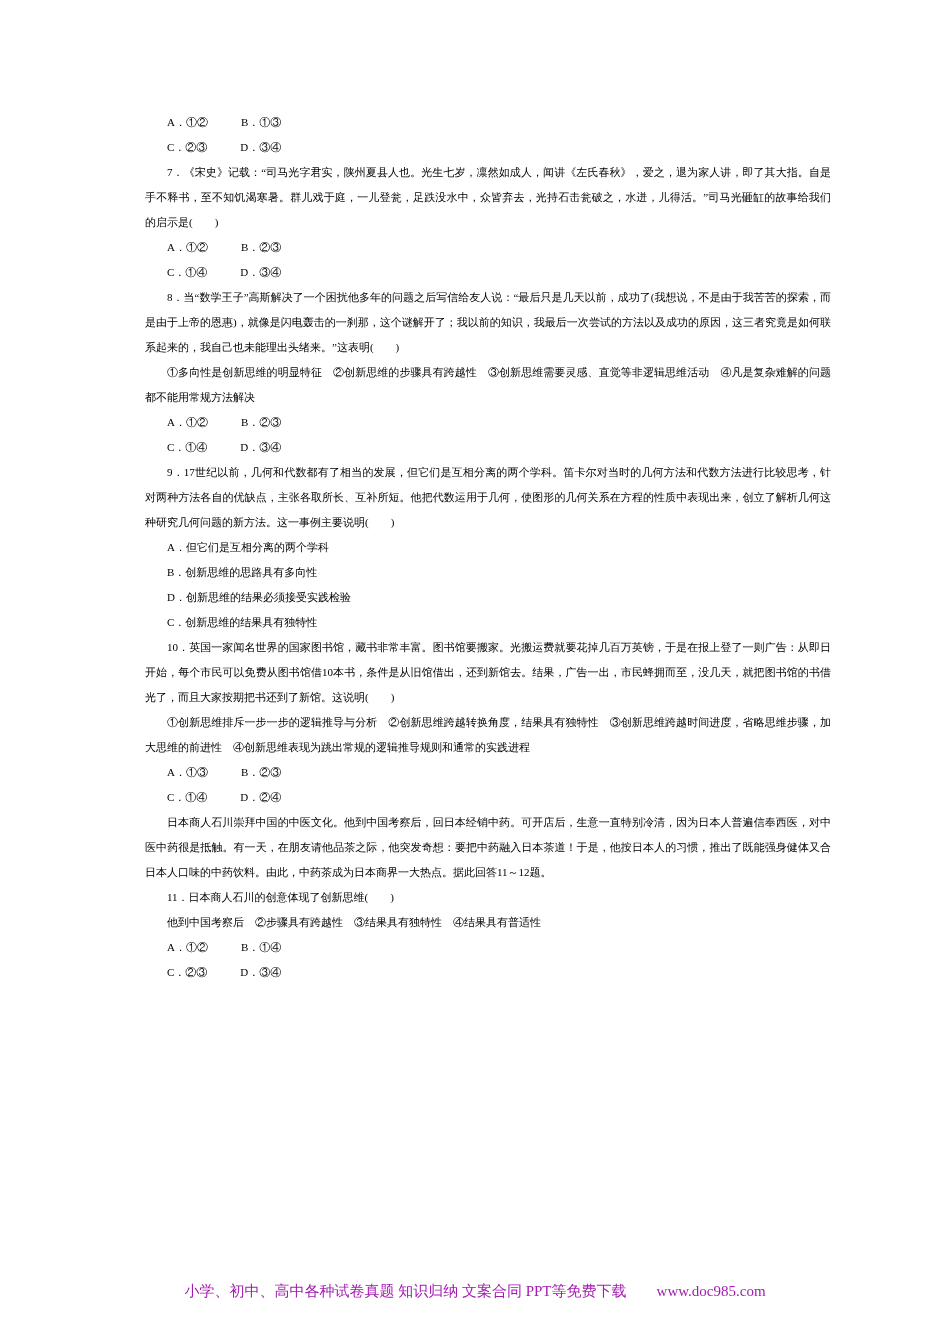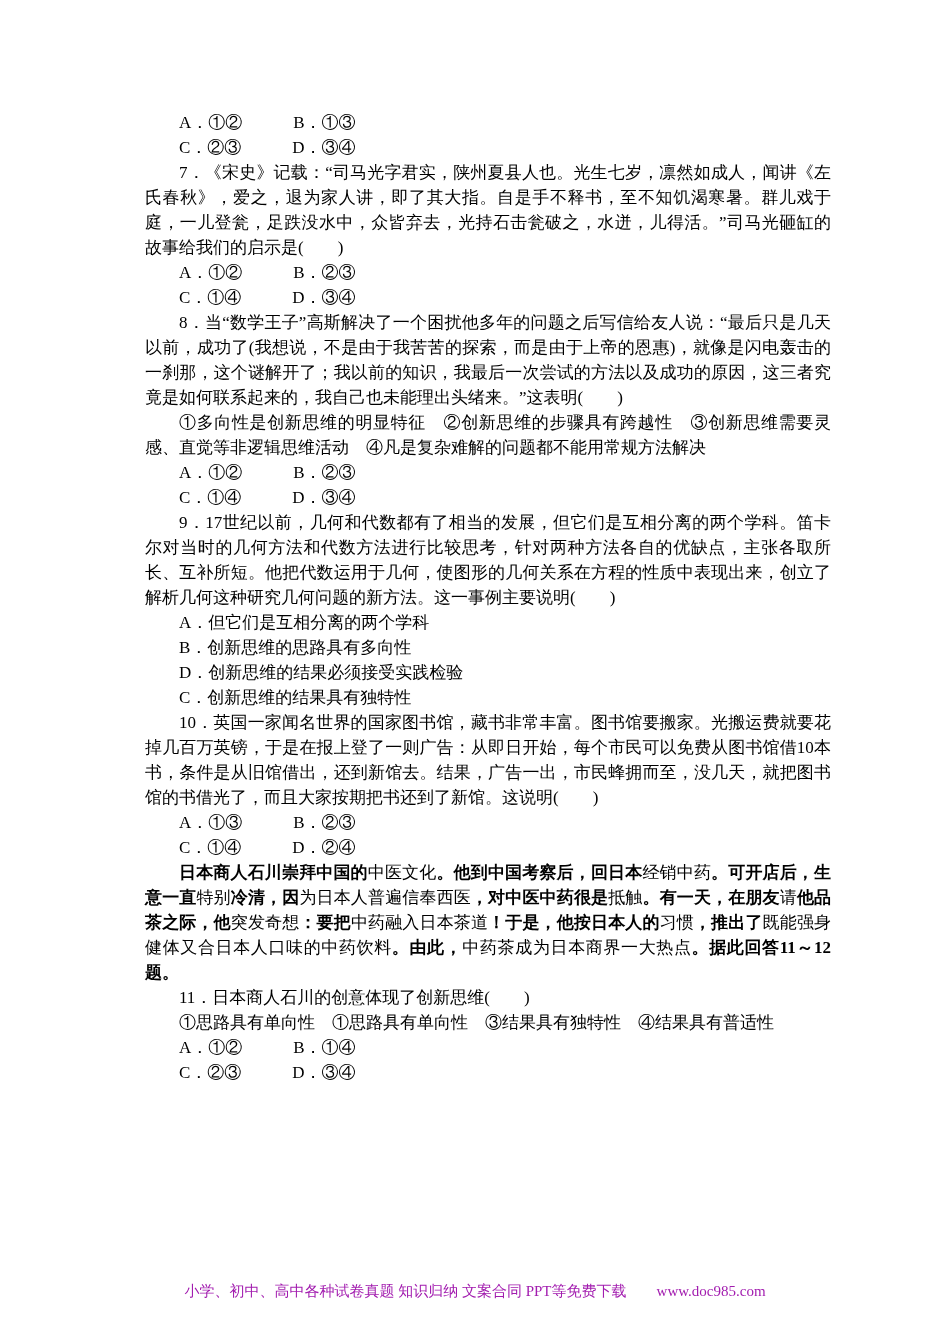--- a/index.html
+++ b/index.html
@@ -8,27 +8,27 @@
     background: #ffffff;
     font-family: "Liberation Serif", "DejaVu Serif", serif;
     color: #000000;
     overflow: hidden;
   }
   body { position: relative; }
   .doc {
     position: absolute;
     top: 110px; left: 145px;
     width: 686px;
-    font-size: 17px;
+    font-size: 11px;
     line-height: 25px;
     text-align: justify;
     text-justify: inter-ideograph;
   }
   .para { text-indent: 2em; }
-  .seg { font-weight: bold; }
+  .seg { font-weight: normal; }
   .seg.hl { font-weight: normal; }
   .footer {
     position: absolute;
     top: 1280px; left: 0;
     width: 100%;
     text-align: center;
     font-size: 15px;
     color: #a21caf;
     line-height: 22px;
   }
@@ -46,24 +46,25 @@
   <p class="para">8．当“数学王子”高斯解决了一个困扰他多年的问题之后写信给友人说：“最后只是几天以前，成功了(我想说，不是由于我苦苦的探索，而是由于上帝的恩惠)，就像是闪电轰击的一刹那，这个谜解开了；我以前的知识，我最后一次尝试的方法以及成功的原因，这三者究竟是如何联系起来的，我自己也未能理出头绪来。”这表明(　　)</p>
   <p class="para">①多向性是创新思维的明显特征　②创新思维的步骤具有跨越性　③创新思维需要灵感、直觉等非逻辑思维活动　④凡是复杂难解的问题都不能用常规方法解决</p>
   <p class="para">A．①②　　　B．②③</p>
   <p class="para">C．①④　　　D．③④</p>
   <p class="para">9．17世纪以前，几何和代数都有了相当的发展，但它们是互相分离的两个学科。笛卡尔对当时的几何方法和代数方法进行比较思考，针对两种方法各自的优缺点，主张各取所长、互补所短。他把代数运用于几何，使图形的几何关系在方程的性质中表现出来，创立了解析几何这种研究几何问题的新方法。这一事例主要说明(　　)</p>
   <p class="para">A．但它们是互相分离的两个学科</p>
   <p class="para">B．创新思维的思路具有多向性</p>
   <p class="para">D．创新思维的结果必须接受实践检验</p>
   <p class="para">C．创新思维的结果具有独特性</p>
   <p class="para">10．英国一家闻名世界的国家图书馆，藏书非常丰富。图书馆要搬家。光搬运费就要花掉几百万英镑，于是在报上登了一则广告：从即日开始，每个市民可以免费从图书馆借10本书，条件是从旧馆借出，还到新馆去。结果，广告一出，市民蜂拥而至，没几天，就把图书馆的书借光了，而且大家按期把书还到了新馆。这说明(　　)</p>
+  <p class="para">①创新思维排斥一步一步的逻辑推导与分析　②创新思维跨越转换角度，结果具有独特性　③创新思维跨越时间进度，省略思维步骤，加大思维的前进性　④创新思维表现为跳出常规的逻辑推导规则和通常的实践进程</p>
   <p class="para">A．①③　　　B．②③</p>
   <p class="para">C．①④　　　D．②④</p>
   <p class="para"><span class="seg">日本商人石川崇拜中国的</span><span class="seg hl">中医文化</span><span class="seg">。他到中国考察后，回日本</span><span class="seg hl">经销中药</span><span class="seg">。可开店后，生意一直</span><span class="seg hl">特别</span><span class="seg">冷清，因</span><span class="seg hl">为日本人普遍信奉西医</span><span class="seg">，对中医中药很是</span><span class="seg hl">抵触</span><span class="seg">。有一天，在朋友</span><span class="seg hl">请</span><span class="seg">他品茶之际，他</span><span class="seg hl">突发奇想</span><span class="seg">：要把</span><span class="seg hl">中药融入日本茶道</span><span class="seg">！于是，他按日本人的</span><span class="seg hl">习惯</span><span class="seg">，推出了</span><span class="seg hl">既能强身健体又合日本人口味的中药饮料</span><span class="seg">。由此，</span><span class="seg hl">中药茶成为日本商界一大热点</span><span class="seg">。据此回答11～12题。</span></p>
   <p class="para">11．日本商人石川的创意体现了创新思维(　　)</p>
-  <p class="para">①思路具有单向性　①思路具有单向性　③结果具有独特性　④结果具有普适性</p>
+  <p class="para">他到中国考察后　②步骤具有跨越性　③结果具有独特性　④结果具有普适性</p>
   <p class="para">A．①②　　　B．①④</p>
   <p class="para">C．②③　　　D．③④</p>
 </div>
 
 <div class="footer">
   <span>小学、初中、高中各种试卷真题 知识归纳 文案合同 PPT等免费下载</span><span class="site">www.doc985.com</span>
 </div>
 
 </body></html>

